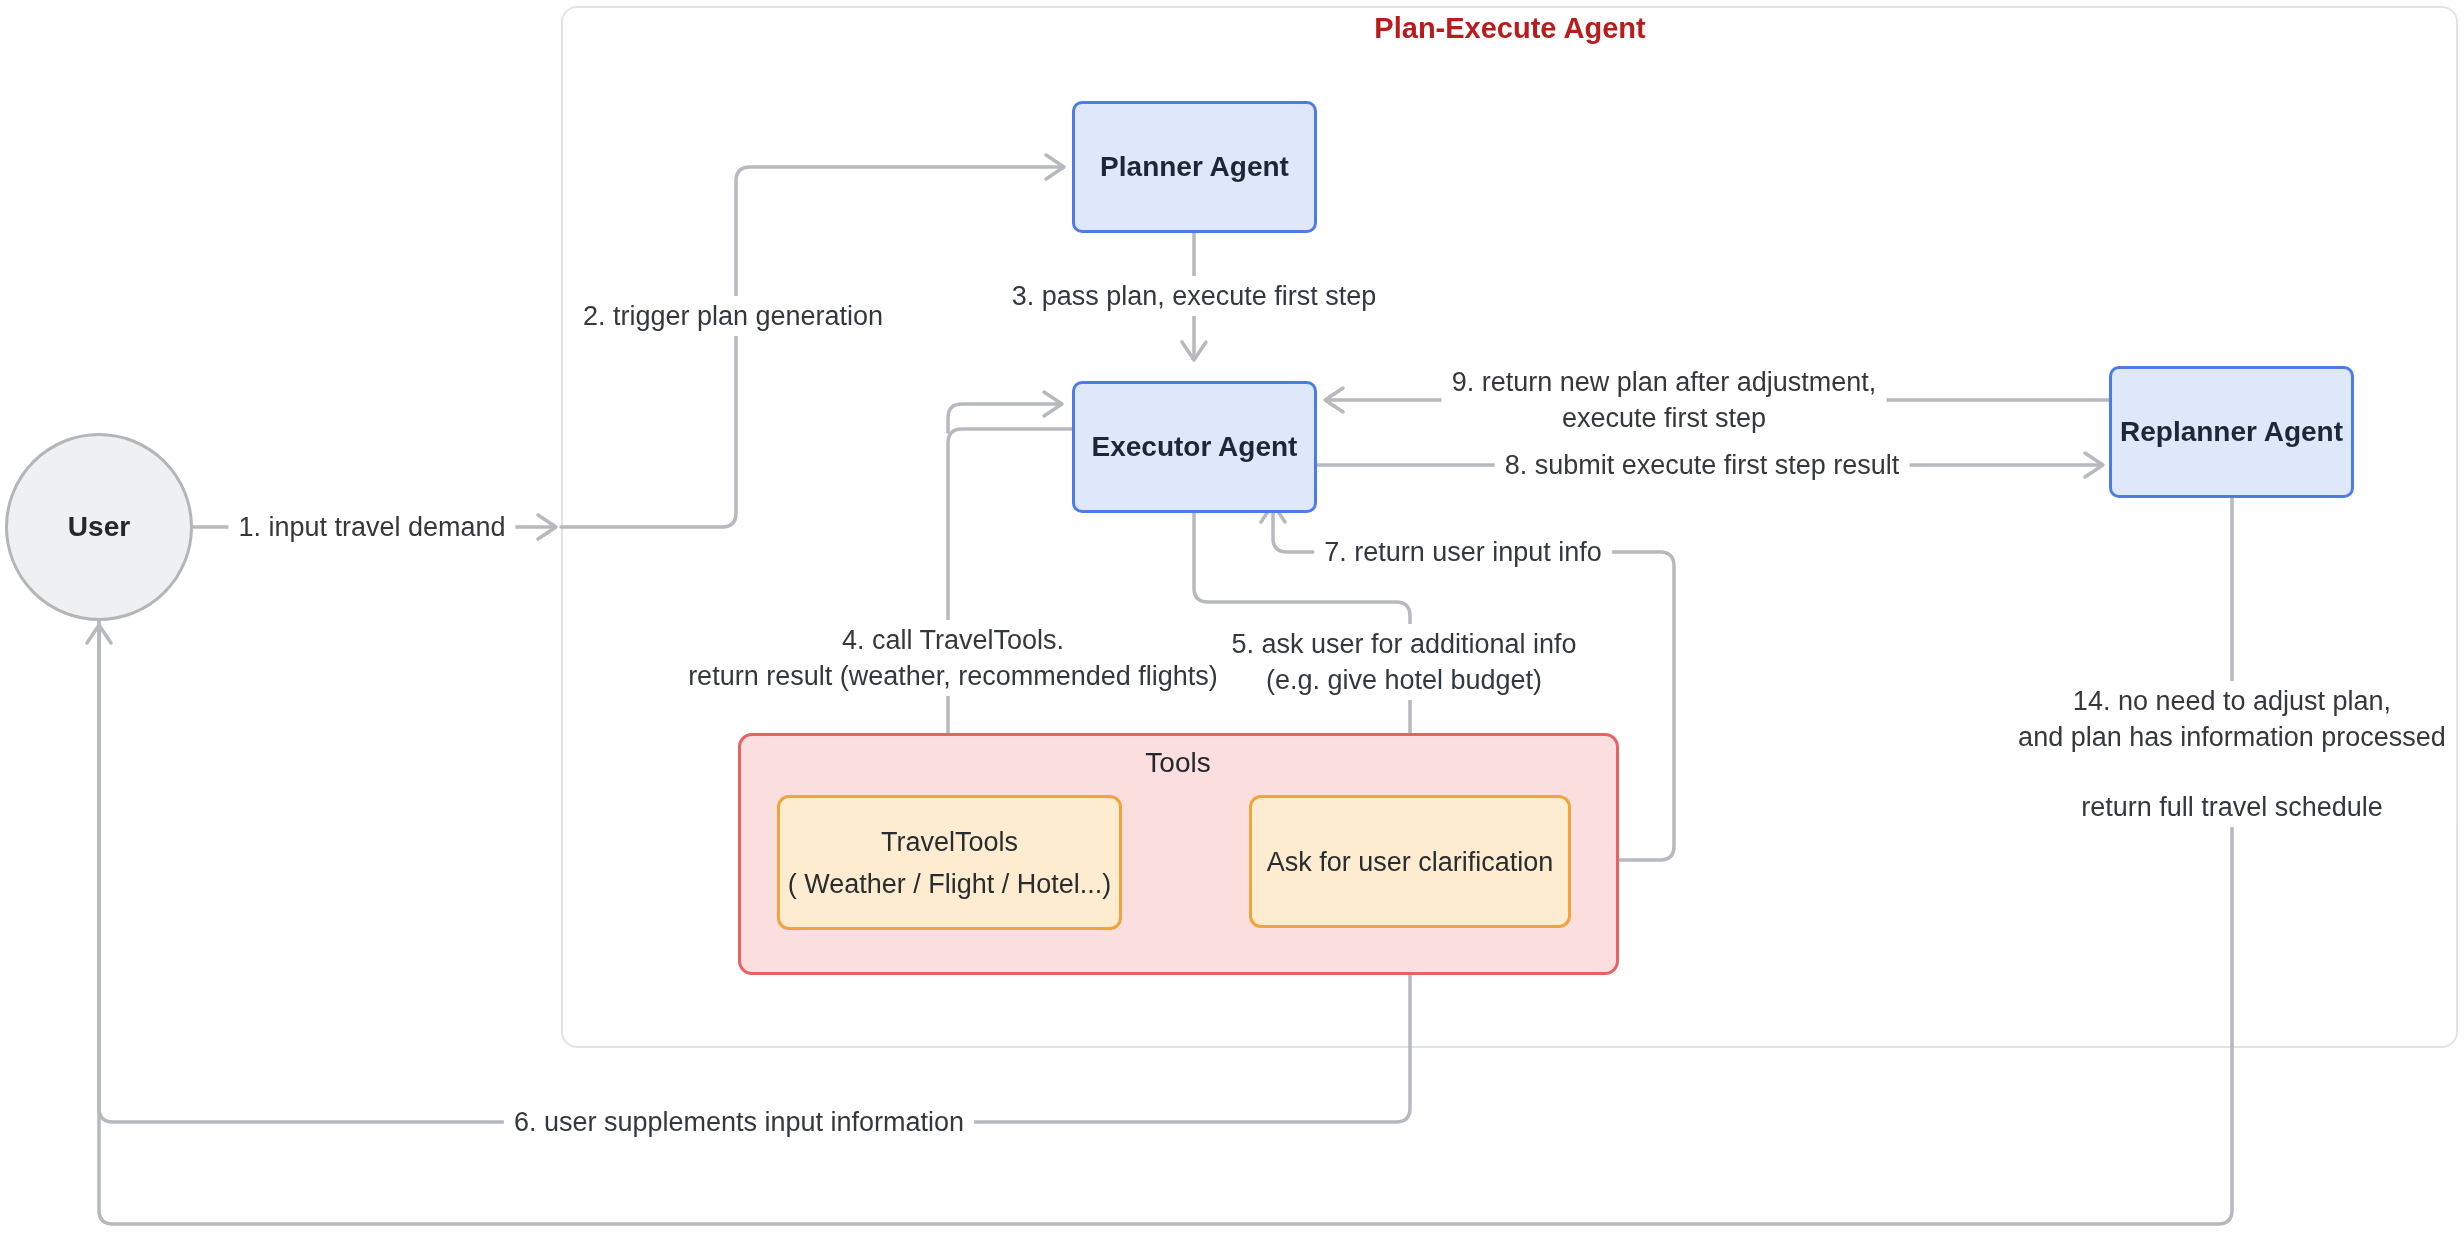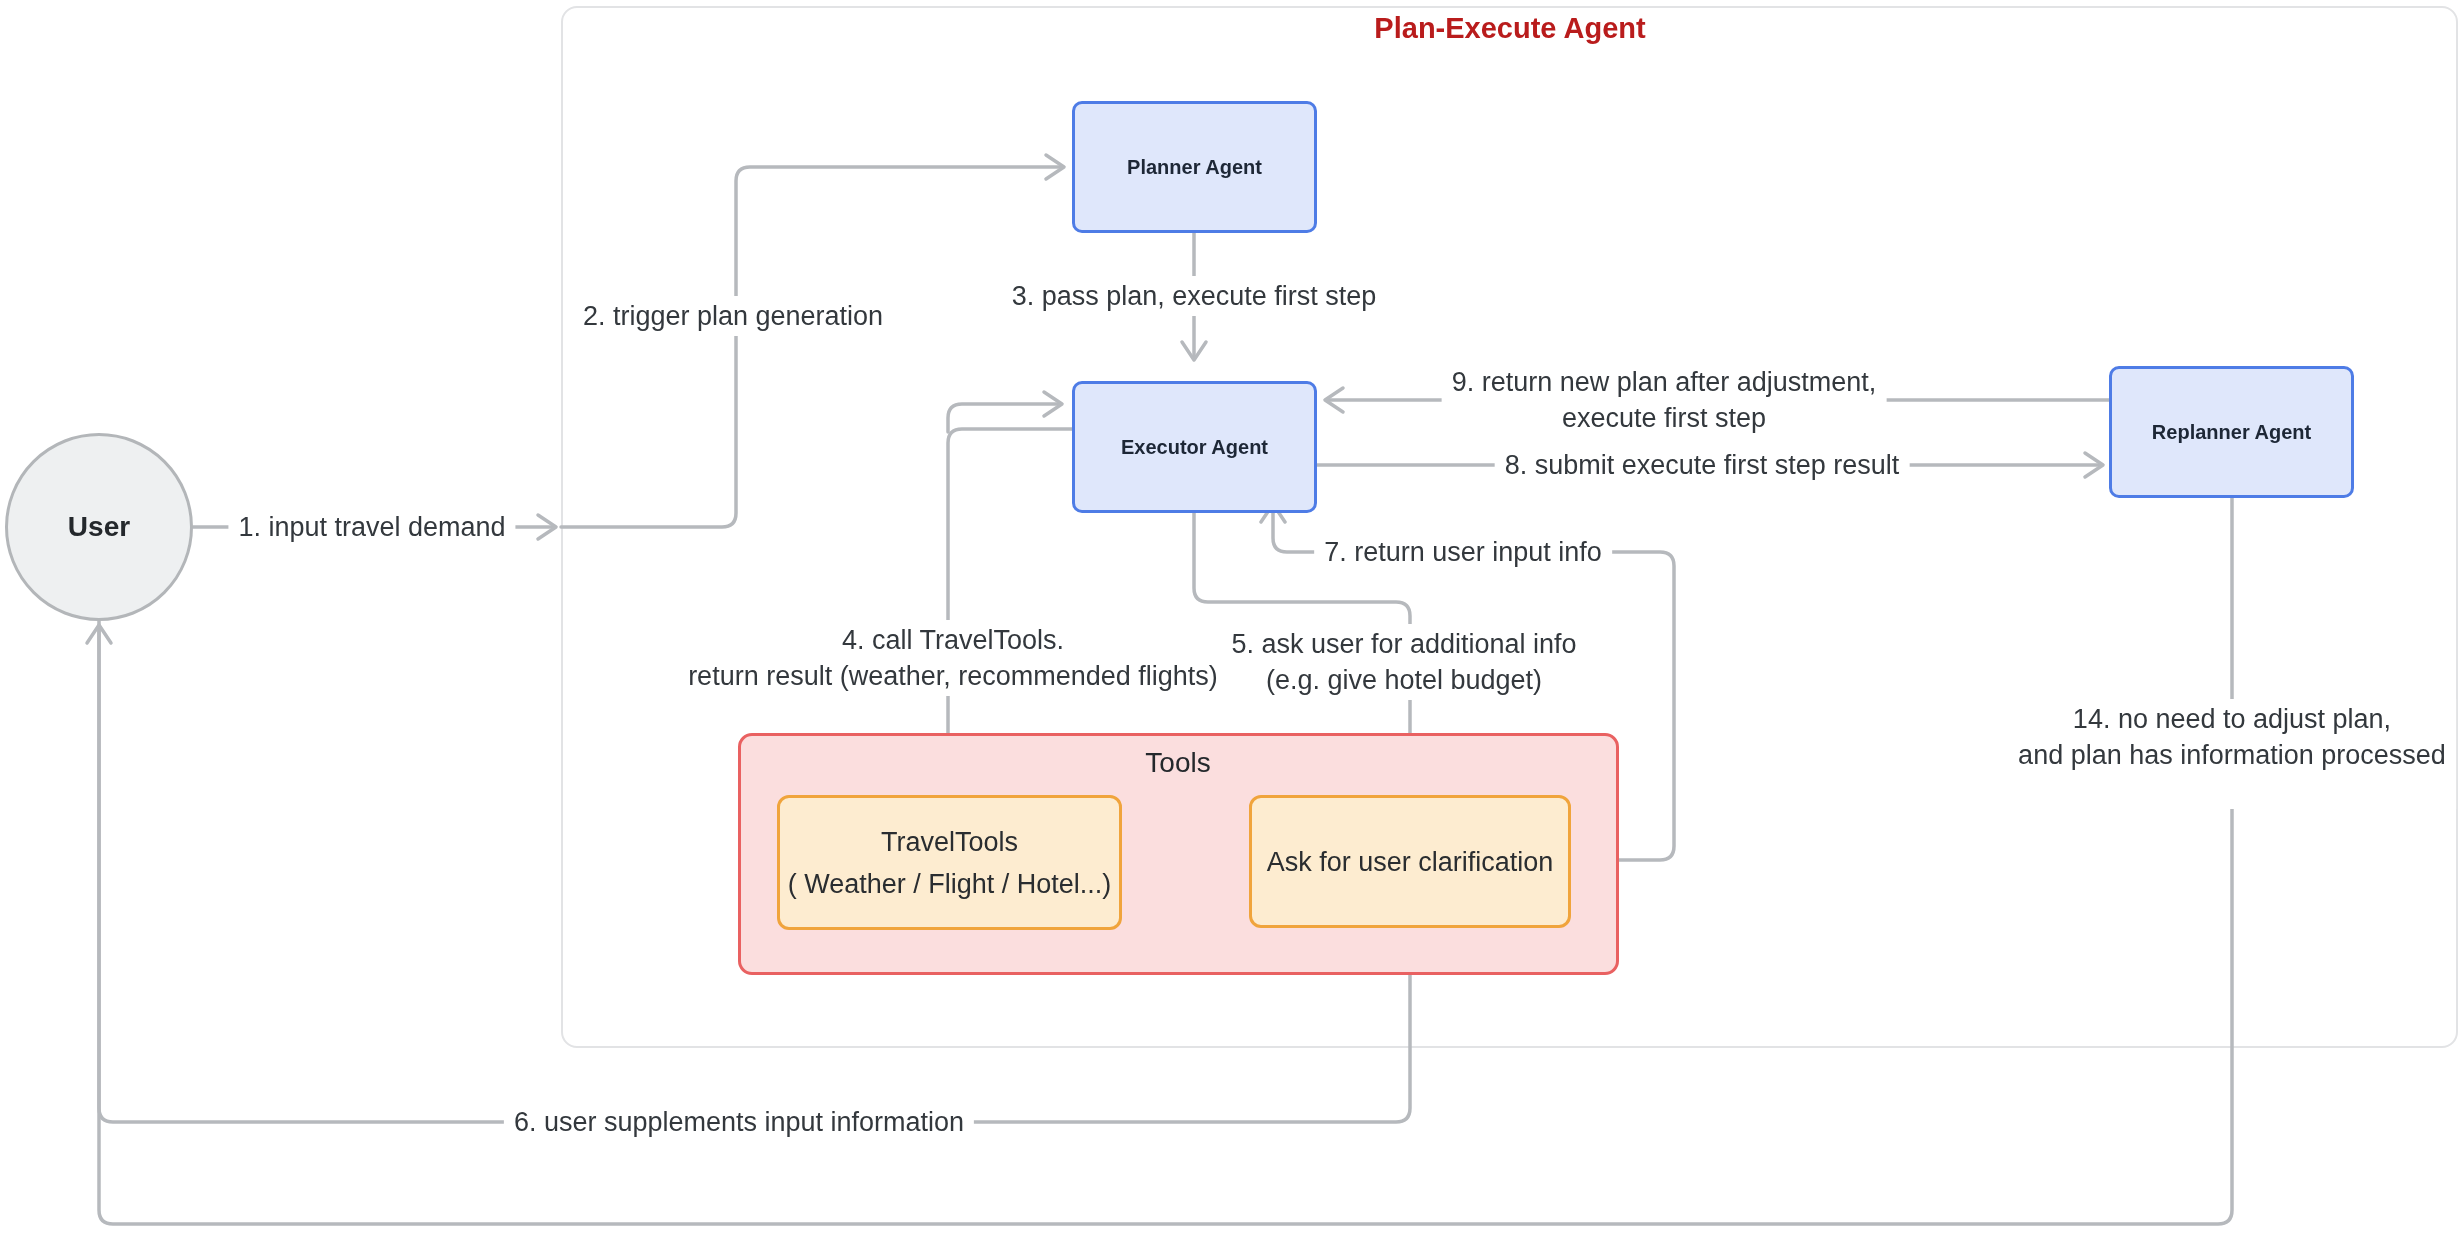--- a/index.html
+++ b/index.html
@@ -27,21 +27,21 @@
     stroke-linecap:round; stroke-linejoin:round;
   }
 
   .node {
     position:absolute; box-sizing:border-box;
     display:flex; flex-direction:column; align-items:center; justify-content:center;
     text-align:center;
   }
   .node-blue {
     background:#dfe7fb; border:3.5px solid #4e7ce6; border-radius:10px;
-    font-size:20px; font-weight:bold; color:#1d2736;
+    font-size:28px; font-weight:bold; color:#1d2736;
   }
   .node-user {
     background:#eef0f1; border:3px solid #b3b6b9; border-radius:50%;
     font-size:28px; font-weight:bold; color:#24282c;
   }
   .tools-group {
     position:absolute; left:738px; top:733px; width:881px; height:242px;
     background:#fbdede; border:3.5px solid #e96161; border-radius:14px;
     box-sizing:border-box;
   }
@@ -121,20 +121,21 @@
   <div class="edge-label" style="left:1463px; top:552px;">7. return user input info</div>
   <div class="edge-label" style="left:1702px; top:465px;">8. submit execute first step result</div>
   <div class="edge-label" style="left:1664px; top:400px;">
     <span>9. return new plan after adjustment,</span>
     <span>execute first step</span>
   </div>
   <div class="edge-label" style="left:2232px; top:754px;">
     <span>14. no need to adjust plan,</span>
     <span>and plan has information processed</span>
     <span class="spacer"></span>
+    <span>return full travel schedule</span>
   </div>
 
   <div class="node node-user" style="left:5px; top:433px; width:188px; height:188px;">
     <span>User</span>
   </div>
 
   <div class="node node-blue" style="left:1072px; top:101px; width:245px; height:132px;">
     <span>Planner Agent</span>
   </div>
 

